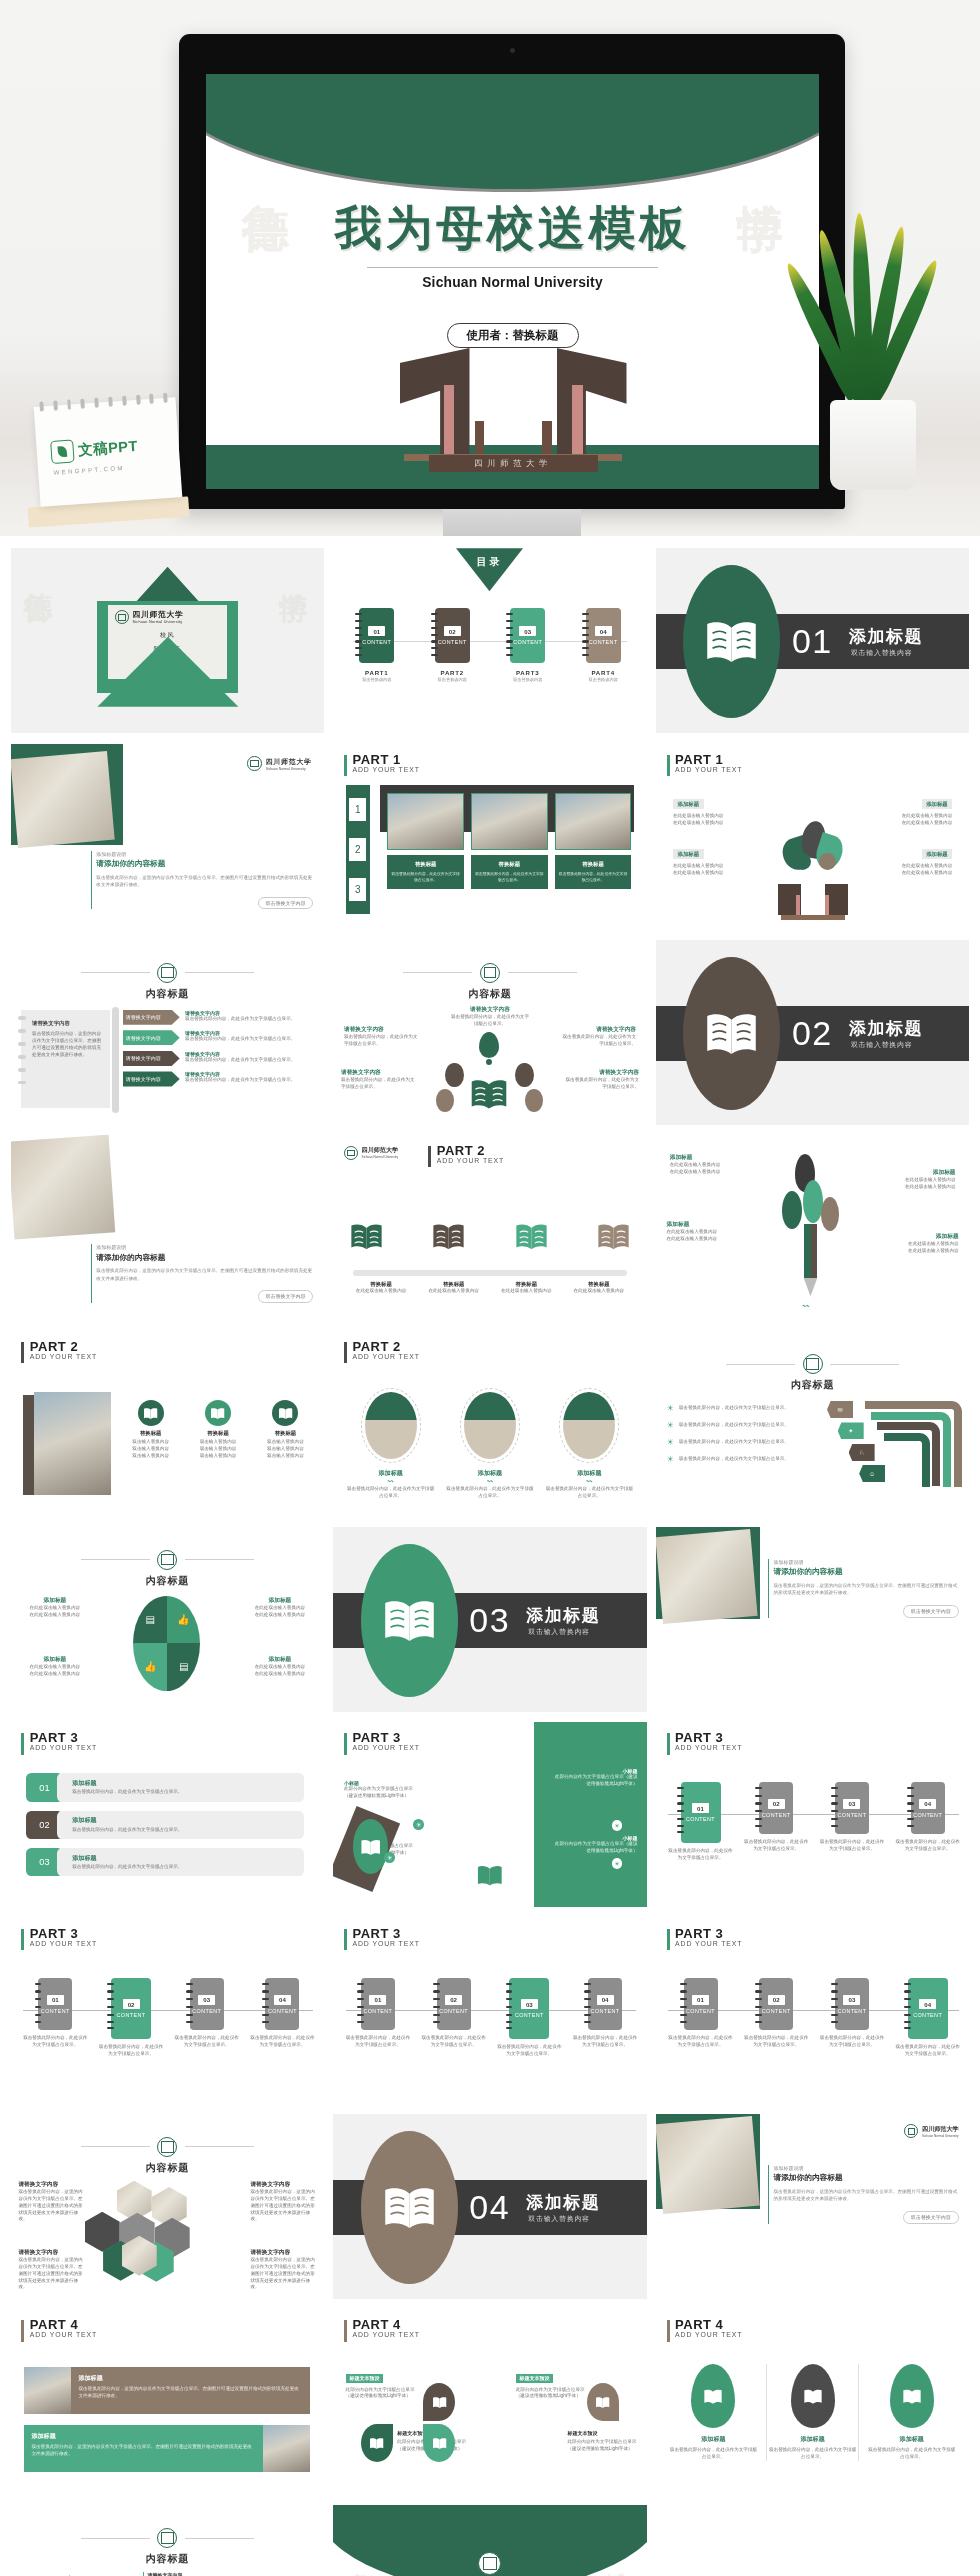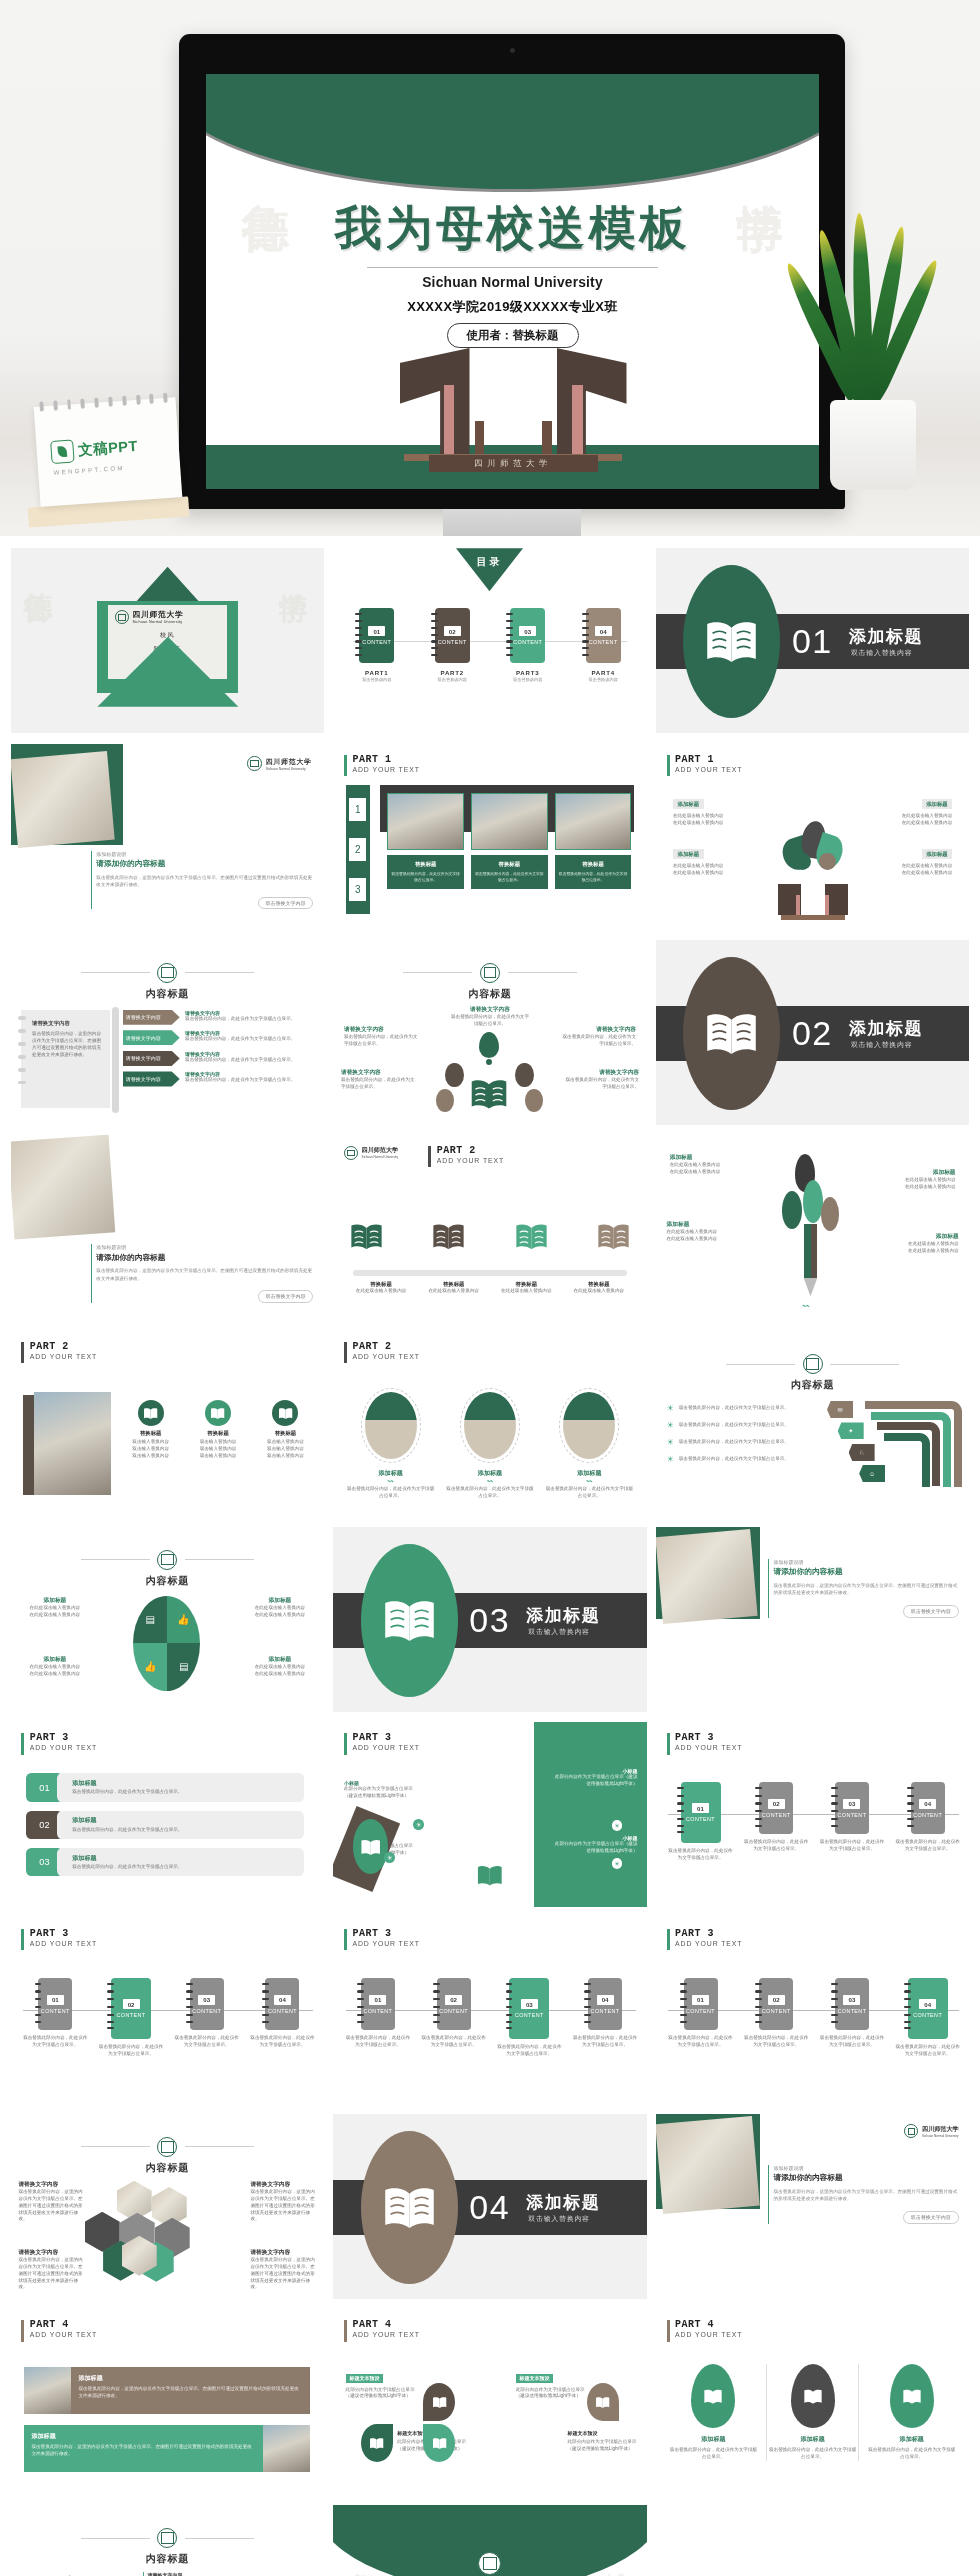--- a/index.html
+++ b/index.html
@@ -110,21 +110,21 @@
   .grid { position:absolute; left:0; top:536px; width:980px; padding:12.3px 10.7px 15.3px;
     display:grid; grid-template-columns: repeat(3, 1fr); gap:10.7px 9.2px; }
   .slide { position:relative; width:100%; height:185px; background:#ffffff; overflow:hidden;}
   .slide.gray { background:#f1f1f1; }
 
   
   .part-tag { position:absolute; left:10.7px; top:10.7px; display:flex; gap:5.4px; }
   .part-tag .bar { width:3.1px; height:21.4px; background:#4c4c4c; }
   .part-tag.grn .bar { background:#3f9a74; }
   .part-tag.brn .bar { background:#8c7a6b; }
-  .pt-l1 { font-size:10px; font-weight:800; color:#222; letter-spacing:0.5px; line-height:10px;font-family:Liberation Mono, monospace;}
+  .pt-l1 { font-size:13px; font-weight:800; color:#222; letter-spacing:0.5px; line-height:10px;}
   .pt-l2 { font-size:6.9px; color:#555; letter-spacing:0.9px; line-height:10px;}
 
   .sealmark { width:20px;height:20px;border-radius:50%;border:1.2px solid #2e6a51;
     display:flex;align-items:center;justify-content:center;}
   .sealmark i { width:12.3px;height:11.5px;border:1.1px solid #2e6a51; display:block;}
 
   .ctr-head { position:absolute; left:0; right:0; top:23px; display:flex;
     align-items:center; justify-content:center; gap:7.7px;}
   .ctr-head .ln { width:69px; height:0.8px; background:#cfcfcf;}
   .ctr-title { position:absolute; left:0; right:0; top:47px; text-align:center;
@@ -185,21 +185,20 @@
           <div class="ts-wm l">鲁德</div>
           <div class="ts-wm r">博学</div>
 
           <div class="ts-seal">
             <div class="in">川师</div>
           </div>
 
           <div class="ts-title">我为母校送模板</div>
           <div class="ts-rule"></div>
           <div class="ts-en">Sichuan Normal University</div>
-          <div class="ts-cn">XXXXX学院2019级XXXXX专业X班</div>
           <div class="ts-pill">使用者：替换标题</div>
 
           <div class="ts-ground"></div>
           <div class="gate">
             <div class="pil a"></div>
             <div class="pil b"></div>
             <div class="inner a"></div>
             <div class="inner b"></div>
             <div class="post a"></div>
             <div class="post b"></div>

